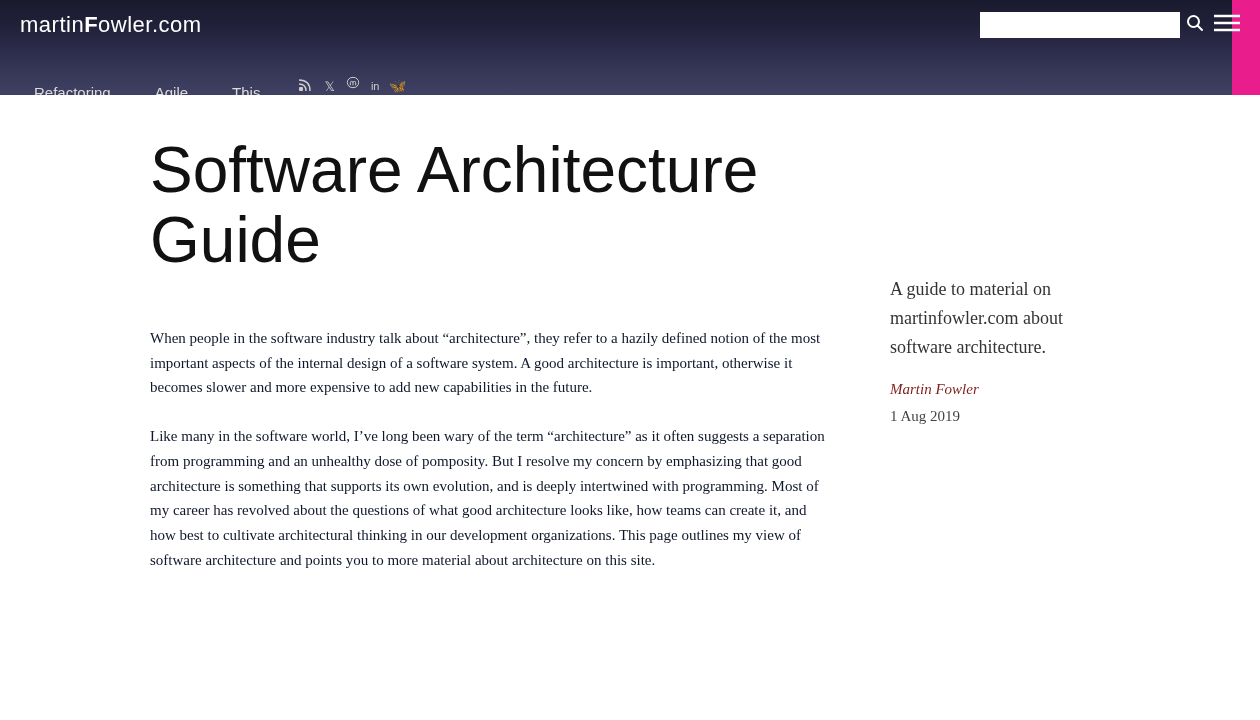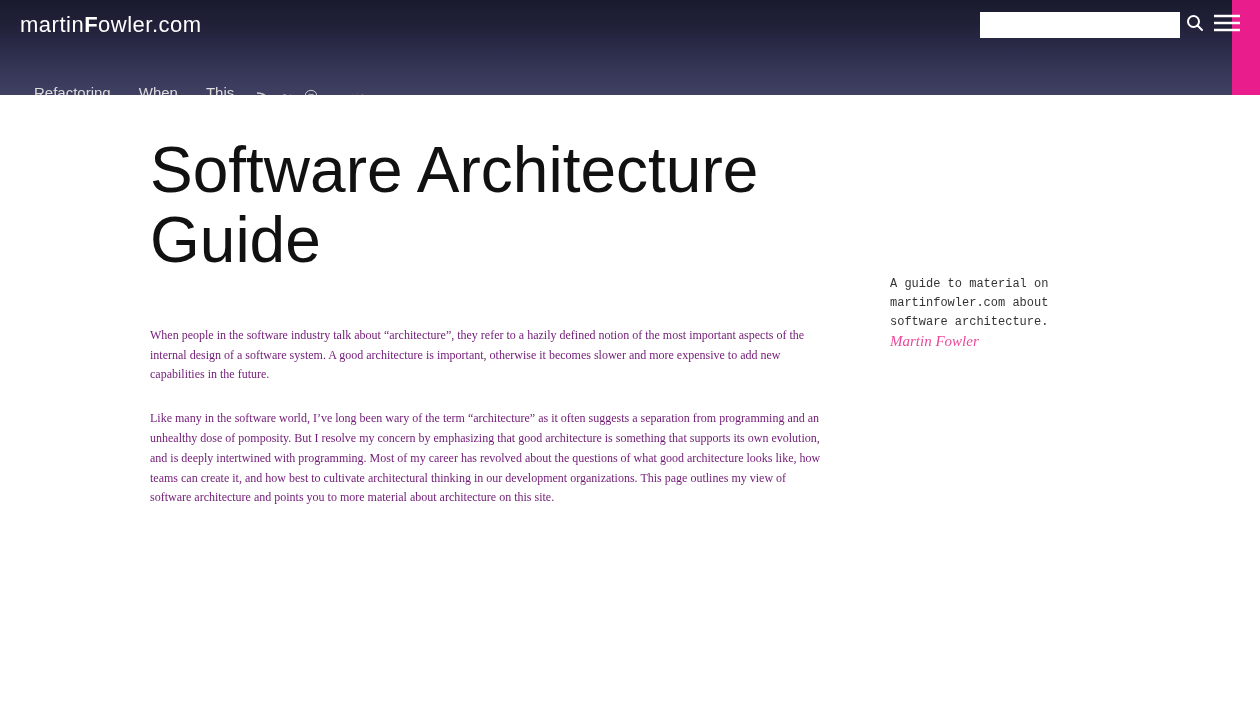--- a/index.html
+++ b/index.html
@@ -88,24 +88,24 @@
       width: 28px;
       background: #e91e8c;
       z-index: 5;
     }
 
     
     .nav-bar {
       position: relative;
       z-index: 10;
       display: flex;
-      align-items: flex-end;
+      align-items: flex-start;
       padding: 0 20px;
       padding-top: 38px;
-      gap: 0;
+      gap: 16px;
     }
     .nav-link {
       color: #ddd;
       text-decoration: none;
       font-family: Arial, sans-serif;
       font-size: 15px;
       padding: 8px 14px;
       white-space: nowrap;
     }
     .nav-link.active { color: #fff; font-weight: 600; }
@@ -135,42 +135,42 @@
     }
     .page-title {
       font-size: 64px;
       font-weight: 300;
       font-family: Arial, sans-serif;
       color: #111;
       margin-bottom: 50px;
       line-height: 1.1;
     }
     .article-text {
-      font-size: 12px;
+      font-size: 15px;
       line-height: 1.65;
-      color: #701a75;
+      color: #0f172a;
       margin-bottom: 24px;
     }
 
     
     .sidebar {
       width: 220px;
       flex-shrink: 0;
       padding-top: 140px;
     }
     .sidebar-summary {
-      font-size: 12px;
+      font-size: 18px;
       line-height: 1.6;
       color: #333;
-      font-family: Liberation Mono, monospace;
+      margin-bottom: 20px;
     }
     .sidebar-author {
       font-style: italic;
       font-size: 15px;
-      color: #ec4899;
+      color: #7f1d1d;
       margin-bottom: 10px;
     }
     .sidebar-date {
       font-size: 15px;
       color: #444;
     }
   </style>
 </head>
 <body>
 
@@ -199,21 +199,21 @@
           <line x1="0" y1="3" x2="26" y2="3" stroke="white" stroke-width="2.5"></line>
           <line x1="0" y1="10" x2="26" y2="10" stroke="white" stroke-width="2.5"></line>
           <line x1="0" y1="17" x2="26" y2="17" stroke="white" stroke-width="2.5"></line>
         </svg>
       </button>
     </div>
   </div>
 
   <nav class="nav-bar">
     <a href="#" class="nav-link">Refactoring</a>
-    <a href="#" class="nav-link">When</a>
+    <a href="#" class="nav-link">Agile</a>
     <a href="#" class="nav-link">This</a>
     <div class="nav-social-links">
       <a href="#" class="nav-social-link" title="RSS">
         <svg width="16" height="16" viewBox="0 0 16 16">
           <rect x="1" y="11" width="4" height="4" rx="1" fill="#ccc"></rect>
           <path d="M1 8 Q8 8 8 15" stroke="#ccc" stroke-width="1.5" fill="none"></path>
           <path d="M1 4 Q12 4 12 15" stroke="#ccc" stroke-width="1.5" fill="none"></path>
         </svg>
       </a>
       <a href="#" class="nav-social-link" title="Twitter" style="font-family:Arial;font-size:13px;color:#ccc;">𝕏</a>
@@ -233,14 +233,15 @@
 <div class="main">
   <article class="article-body">
     <h1 class="page-title">Software Architecture Guide</h1>
     <p class="article-text">When people in the software industry talk about “architecture”, they refer to a hazily defined notion of the most important aspects of the internal design of a software system. A good architecture is important, otherwise it becomes slower and more expensive to add new capabilities in the future.</p>
     <p class="article-text">Like many in the software world, I’ve long been wary of the term “architecture” as it often suggests a separation from programming and an unhealthy dose of pomposity. But I resolve my concern by emphasizing that good architecture is something that supports its own evolution, and is deeply intertwined with programming. Most of my career has revolved about the questions of what good architecture looks like, how teams can create it, and how best to cultivate architectural thinking in our development organizations. This page outlines my view of software architecture and points you to more material about architecture on this site.</p>
   </article>
 
   <aside class="sidebar">
     <p class="sidebar-summary">A guide to material on martinfowler.com about software architecture.</p>
     <p class="sidebar-author">Martin Fowler</p>
+    <p class="sidebar-date">1 Aug 2019</p>
   </aside>
 </div>
 
 </body></html>

